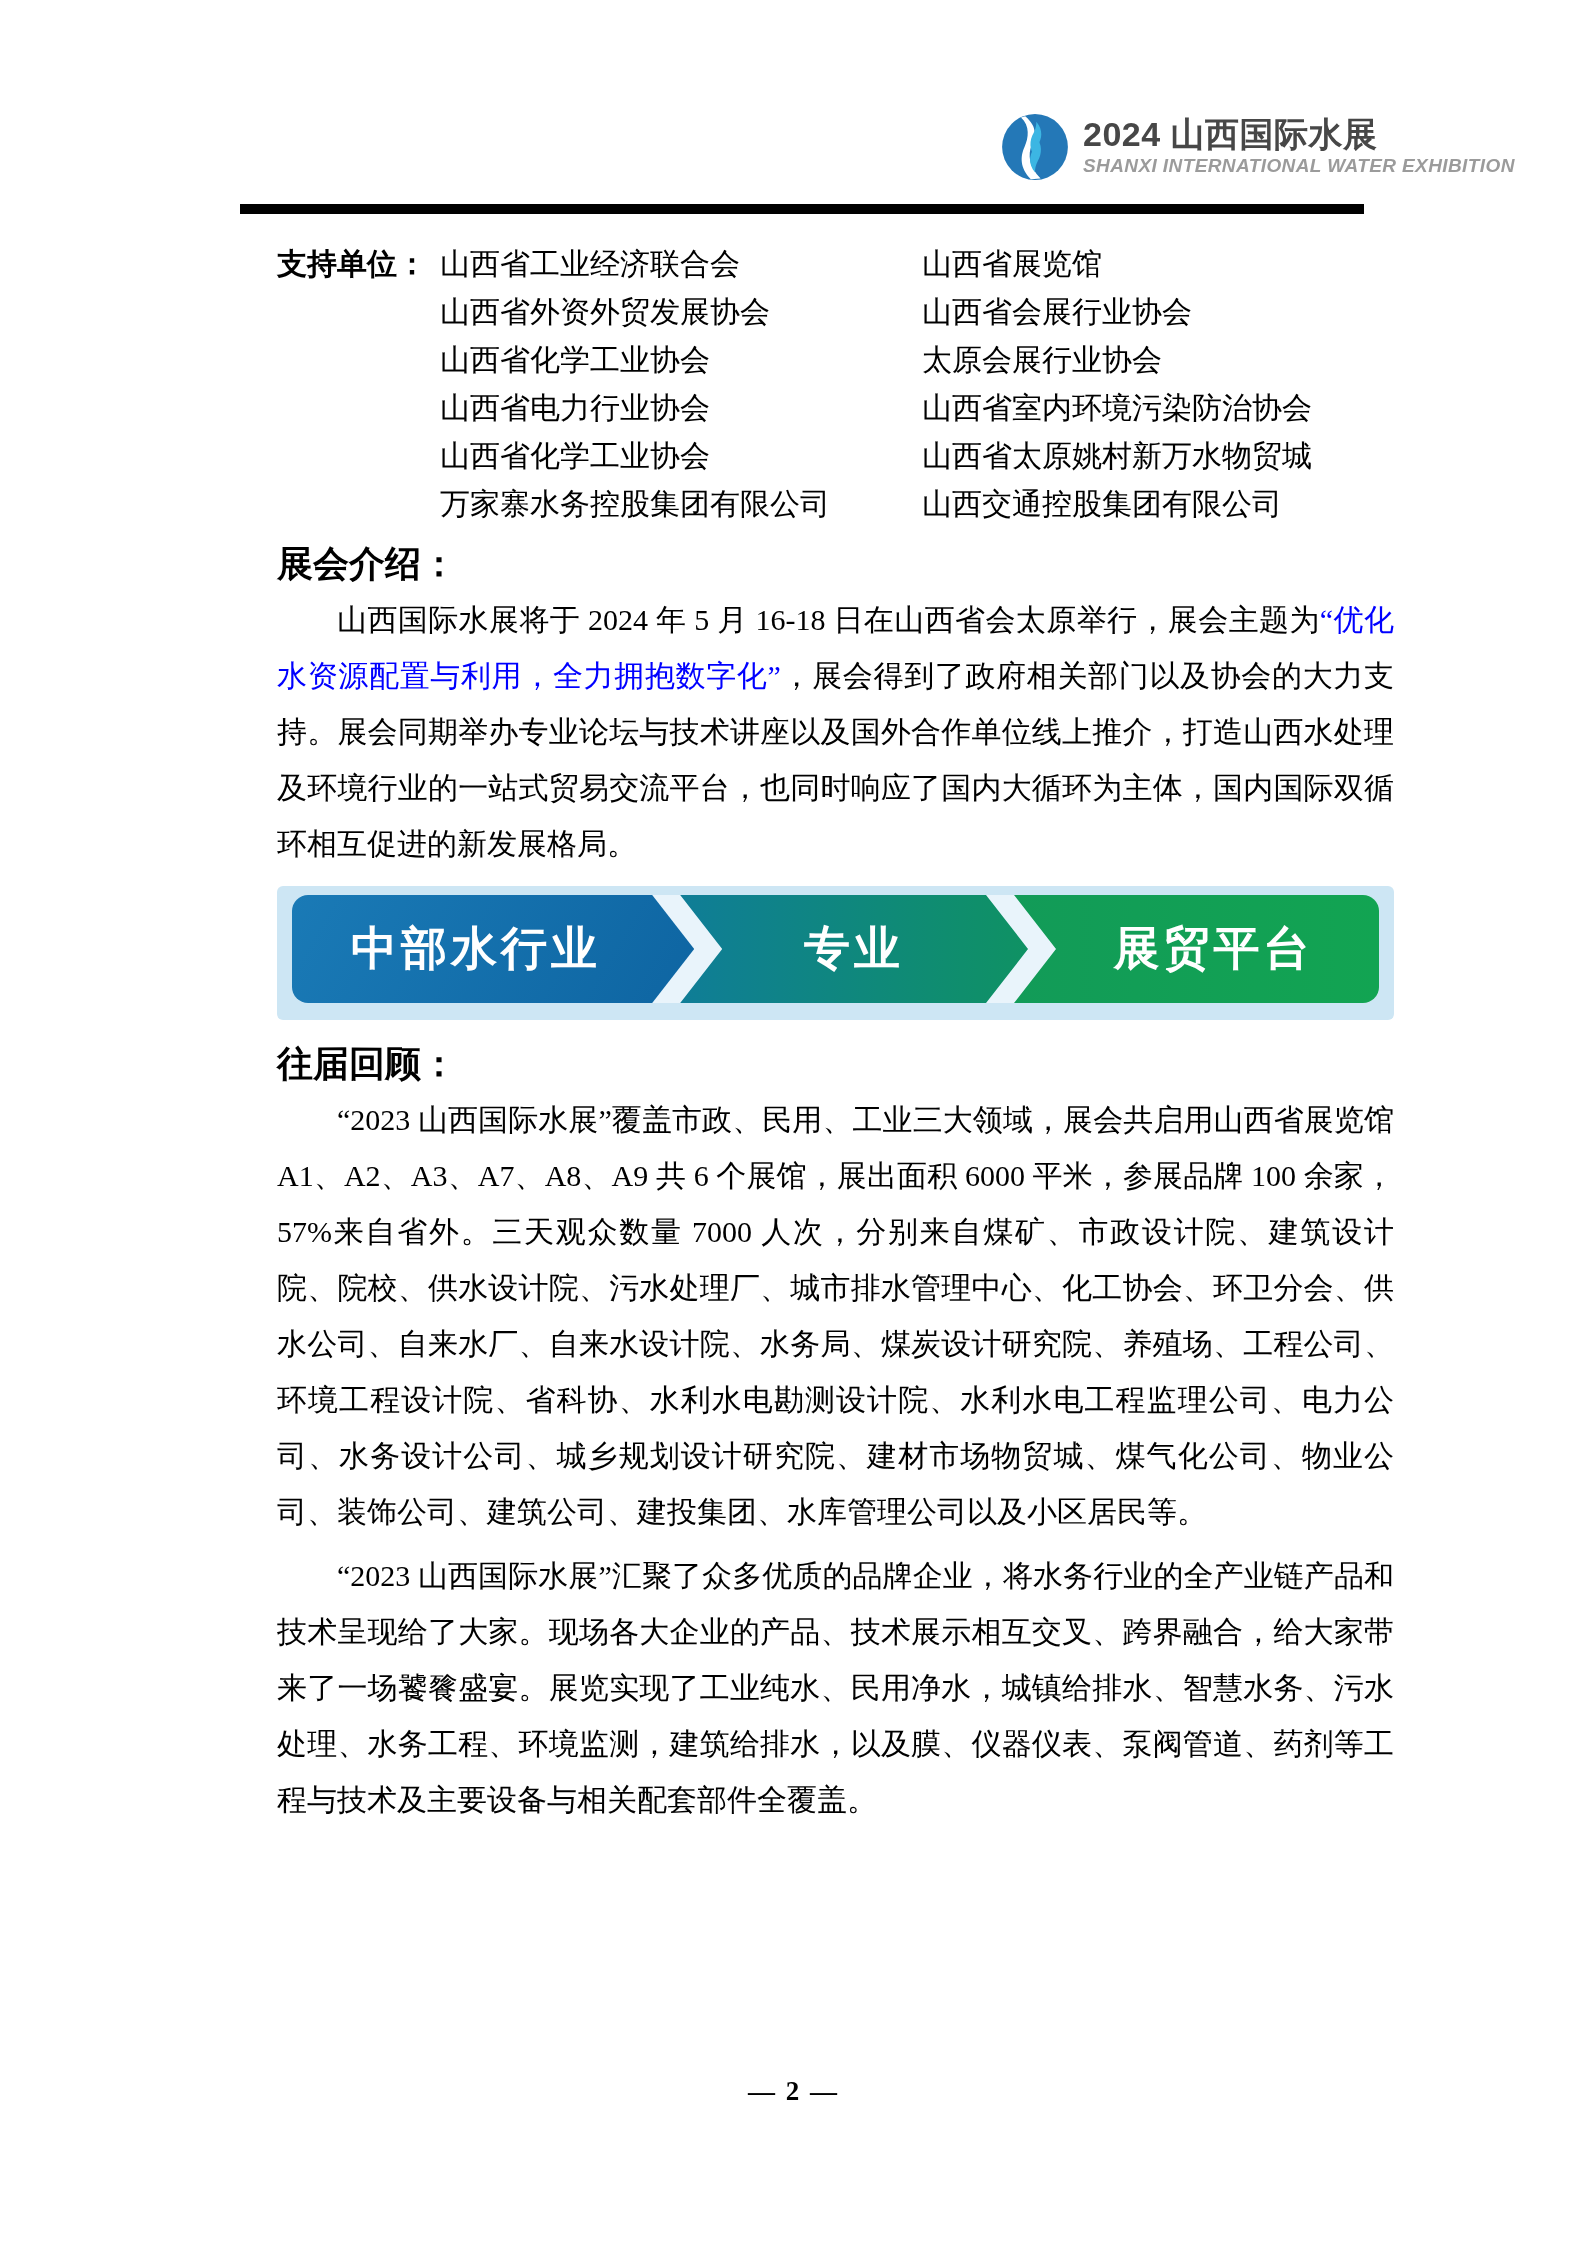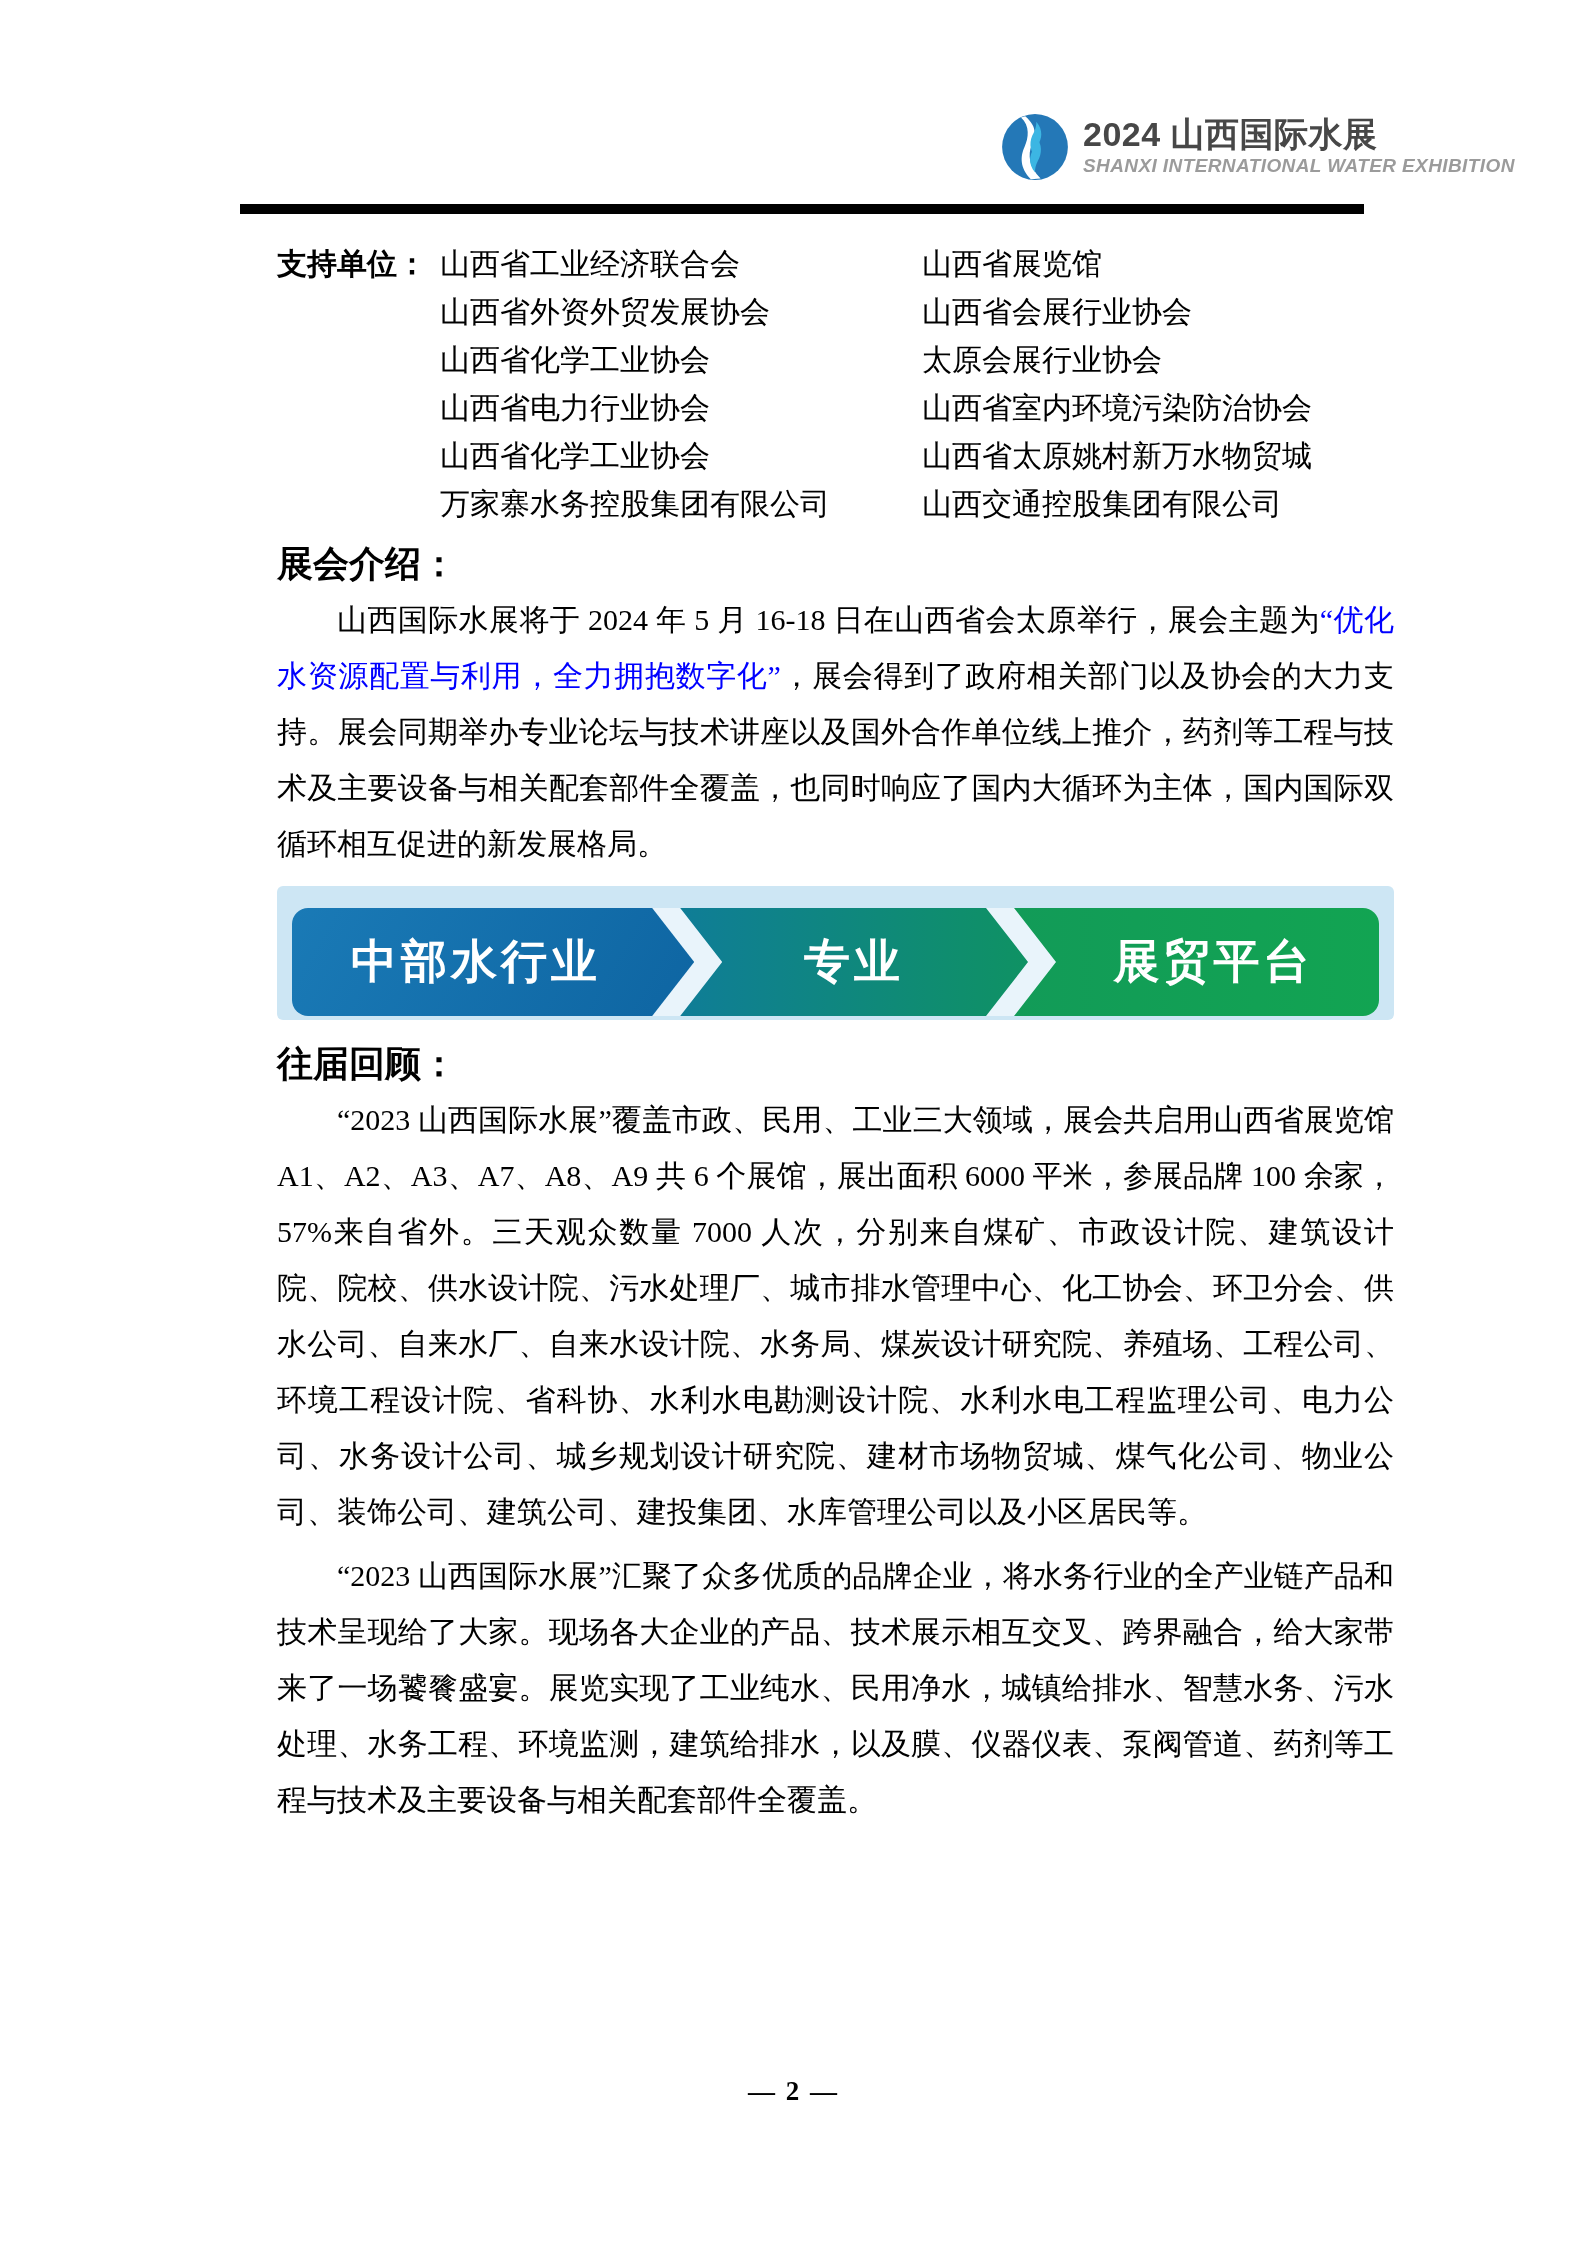--- a/index.html
+++ b/index.html
@@ -47,21 +47,21 @@
 
   .para {
     font-size:30px; line-height:56px; text-align:justify;
     text-indent:2em; margin-top:8px;
   }
   .highlight { color:#0000ff; }
 
   
   .banner {
     margin-top:14px; width:1117px; height:134px;
-    background:#cde6f4; border-radius:6px; padding:22px 15px;
+    background:#cde6f4; border-radius:6px; padding:9px 15px;
   }
   .banner-bar {
     height:108px; border-radius:16px; overflow:hidden;
     background:#e9f4fb; display:flex;
   }
   .chev {
     display:flex; align-items:center; justify-content:center;
     font-family:"Liberation Sans","DejaVu Sans",sans-serif;
     font-weight:bold; color:#fff; font-size:46px; letter-spacing:4px;
     white-space:nowrap;
@@ -126,21 +126,21 @@
         <p>山西省展览馆</p>
         <p>山西省会展行业协会</p>
         <p>太原会展行业协会</p>
         <p>山西省室内环境污染防治协会</p>
         <p>山西省太原姚村新万水物贸城</p>
         <p>山西交通控股集团有限公司</p>
       </div>
     </div>
 
     <div class="sec-heading h-intro">展会介绍：</div>
-    <p class="para"><span>山西国际水展将于 2024 年 5 月 16-18 日在山西省会太原举行，展会主题为</span><span class="highlight">“优化水资源配置与利用，全力拥抱数字化”</span><span>，展会得到了政府相关部门以及协会的大力支持。展会同期举办专业论坛与技术讲座以及国外合作单位线上推介，药剂等工程与技术及主要设备与相关配套部件全覆盖，也同时响应了国内大循环为主体，国内国际双循环相互促进的新发展格局。</span></p>
+    <p class="para"><span>山西国际水展将于 2024 年 5 月 16-18 日在山西省会太原举行，展会主题为</span><span class="highlight">“优化水资源配置与利用，全力拥抱数字化”</span><span>，展会得到了政府相关部门以及协会的大力支持。展会同期举办专业论坛与技术讲座以及国外合作单位线上推介，打造山西水处理及环境行业的一站式贸易交流平台，也同时响应了国内大循环为主体，国内国际双循环相互促进的新发展格局。</span></p>
 
     <div class="banner">
       <div class="banner-bar">
         <div class="chev chev1">
             <span>中部水行业</span>
           </div>
         <div class="chev chev2">
             <span>专业</span>
           </div>
         <div class="chev chev3">

